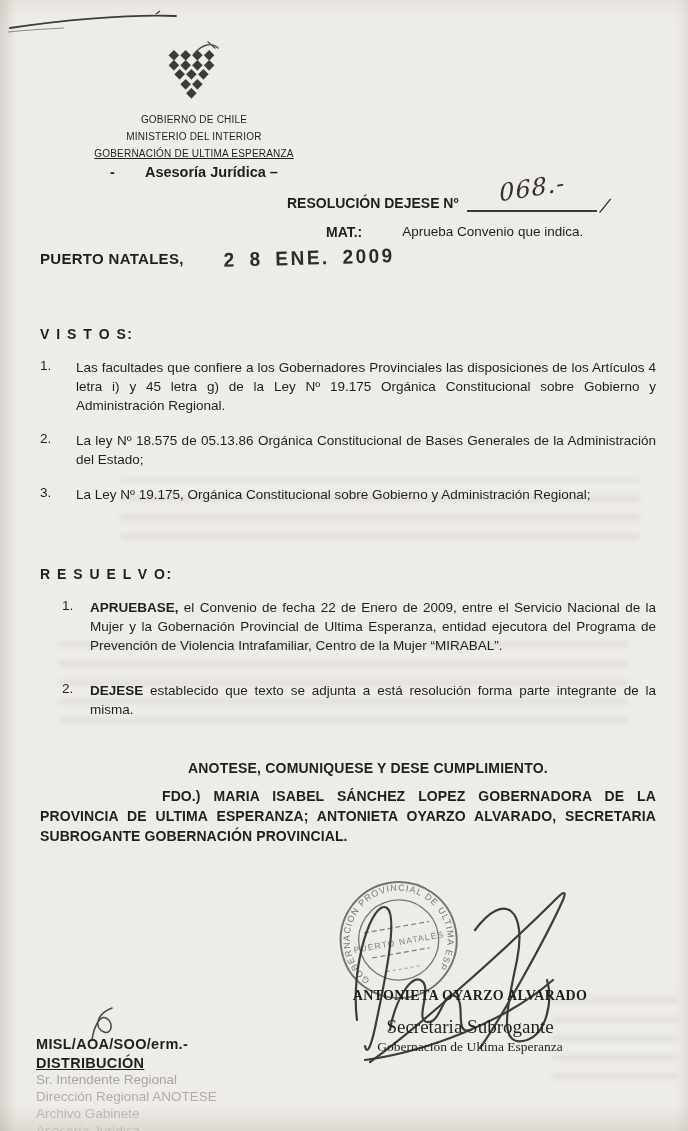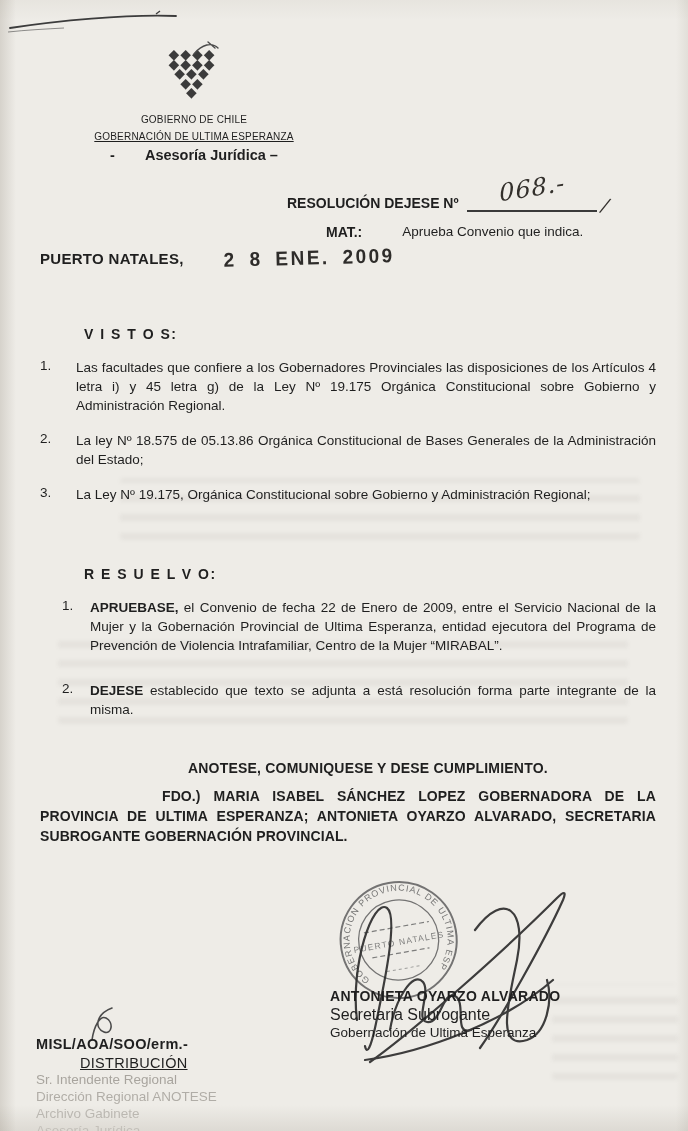--- a/index.html
+++ b/index.html
@@ -34,47 +34,47 @@
         font-size:24px;color:#33302c;transform:rotate(-9deg) skewX(-6deg);letter-spacing:1px;}
   .slash{font-family:"DejaVu Serif",serif;font-style:italic;font-weight:400;font-size:19px;display:inline-block;transform:rotate(12deg) translateY(4px);margin-left:6px;color:#33302c;}
   .matline{left:310px;top:224px;display:flex;gap:40px;font-size:13.5px;}
   .matline .b{font-weight:bold;font-size:14px;margin-left:16px;}
   
   .cityline{left:40px;top:250px;display:flex;align-items:flex-start;}
   .city{font-weight:bold;font-size:15px;letter-spacing:.3px;}
   .datestamp{margin-left:40px;font-size:19px;font-weight:600;letter-spacing:2.5px;word-spacing:5px;color:#2e2c2a;
              transform:rotate(-1.5deg) scaleY(1.05);transform-origin:left bottom;}
   .intro{left:40px;top:291px;font-weight:bold;font-size:14px;letter-spacing:.2px;}
-  .sechead{font-weight:bold;font-size:14px;letter-spacing:1.5px;margin-left:44px;}
+  .sechead{font-weight:bold;font-size:14px;letter-spacing:1.5px;}
   .vhead{left:40px;top:326px;}
   .rhead{left:40px;top:566px;}
   
   .list{width:616px;}
   .vlist{left:40px;top:358px;}
   .rlist{left:62px;top:598px;width:594px;}
   .item{display:flex;margin-bottom:16px;}
   .rlist .item{margin-bottom:26px;}
   .item .num{width:36px;flex:0 0 36px;font-size:13.5px;}
   .rlist .item .num{width:28px;flex:0 0 28px;}
   .item .txt{flex:1;font-size:13.5px;line-height:19px;text-align:justify;}
   .item .lead{font-weight:bold;}
   .closing{left:188px;top:760px;font-weight:bold;font-size:14px;letter-spacing:.2px;}
   .fdo{left:40px;top:786px;width:616px;font-weight:bold;font-size:14px;line-height:20px;text-align:justify;text-indent:122px;letter-spacing:.1px;}
   .transcribo{left:185px;top:852px;font-size:13.5px;}
   
   .stamp{left:324px;top:872px;transform:rotate(-10deg);opacity:.85;}
   .sig{left:295px;top:870px;}
-  .sigtext{left:330px;top:988px;width:280px;z-index:3;}
+  .sigtext{left:330px;top:988px;width:280px;text-align:center;z-index:3;font-family:Liberation Serif, serif;}
   .sigtext .n{font-weight:bold;font-size:14px;letter-spacing:.3px;}
-  .sigtext .t{font-size:16px;margin-top:2px;}
+  .sigtext .t{font-size:19px;margin-top:12px;}
   .sigtext .o{font-size:13.5px;margin-top:1px;}
   
   .footer{left:36px;top:1036px;}
   .initials{font-weight:bold;font-size:14.5px;letter-spacing:.3px;}
-  .dist{font-weight:normal;font-size:14.5px;text-decoration:underline;margin-top:3px;letter-spacing:.3px;margin-left:44px;}
+  .dist{font-weight:bold;font-size:14.5px;text-decoration:underline;margin-top:3px;letter-spacing:.3px;}
   .fitem{font-size:13.5px;line-height:17px;color:#97938c;}
   .fitem.f0{opacity:.8}.fitem.f1{opacity:.7}.fitem.f2{opacity:.55}.fitem.f3{opacity:.38}
   svg{display:block;}
 </style>
 </head>
 <body>
 
 <div class="page">
 
   <div class="bleed" style="left:120px;top:478px;width:520px;height:62px;"></div>
@@ -93,20 +93,21 @@
     <div>◆◆◆</div>
     <div>◆◆</div>
     <div>◆</div>
   </div>
   <svg class="abs z" style="left:188px;top:36px;" width="44" height="22" viewBox="0 0 44 22">
     <path d="M 6,18 C 14,8 24,6 30,12 M 20,6 l 7,6" stroke="#4a4a4a" stroke-width="1.4" fill="none" stroke-linecap="round"></path>
   </svg>
 
   <div class="abs z hdr">
     <div class="l">GOBIERNO DE CHILE</div>
+    <div class="l">MINISTERIO DEL INTERIOR</div>
     <div class="l u">GOBERNACIÓN DE ULTIMA ESPERANZA</div>
     <div class="l4">
       <span>-</span>
       <span>Asesoría Jurídica –</span>
     </div>
   </div>
 
   <div class="abs z resline">
     <span>RESOLUCIÓN DEJESE Nº</span><span class="numline"><span class="hand">068.-</span></span><span class="slash">/</span>
   </div>

